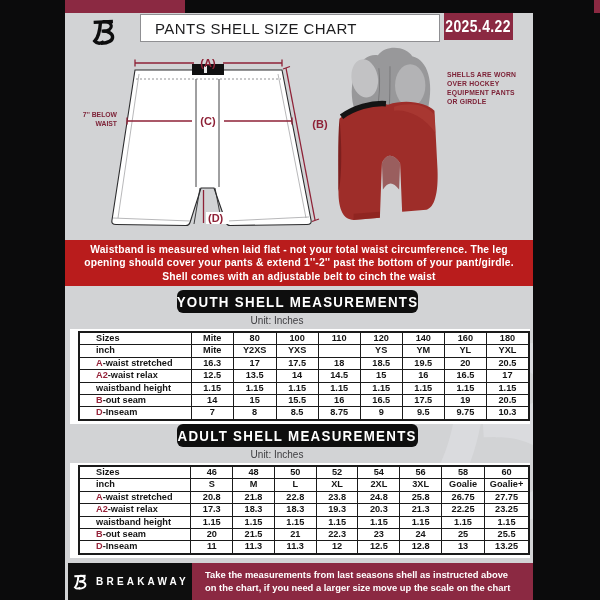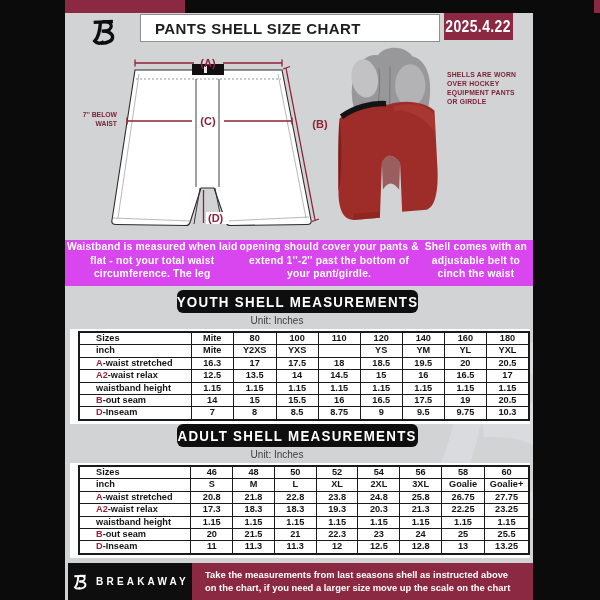--- a/index.html
+++ b/index.html
@@ -7,34 +7,34 @@
         font-family:"Liberation Sans",sans-serif;}
   .top-accent{position:absolute;left:65px;top:0;width:120px;height:13px;background:#8b2942;}
   .top-right-accent{position:absolute;left:594px;top:0;width:6px;height:13px;background:#8b2942;}
   .content{position:absolute;left:65px;top:13px;width:468px;height:587px;background:#d2d3d5;overflow:hidden;}
   .watermark{position:absolute;left:318px;top:258px;width:250px;height:320px;z-index:0;opacity:1;}
 
   
   .logo-box{position:absolute;left:20px;top:2px;width:40px;height:34px;z-index:2;}
   .title-box{position:absolute;left:75px;top:1px;width:298px;height:26px;background:#ffffff;
              border:1px solid #8f8f92;display:flex;align-items:center;z-index:2;}
-  .title-box span{font-size:15px;font-weight:700;color:#1d1d1f;letter-spacing:.4px;padding-left:14px;white-space:nowrap;}
+  .title-box span{font-size:15px;font-weight:400;color:#1d1d1f;letter-spacing:.4px;padding-left:14px;white-space:nowrap;}
   .date-box{position:absolute;left:379px;top:0;width:69px;height:27px;background:#8b2942;
             display:flex;align-items:center;justify-content:center;z-index:2;}
   .date-box span{color:#fff;font-size:17px;font-weight:bold;display:inline-block;transform:scaleX(.82);letter-spacing:.5px;}
 
   
   .diagram-svg{position:absolute;left:15px;top:35px;z-index:1;}
   .photo-svg{position:absolute;left:268px;top:27px;z-index:1;}
   .photo-note{position:absolute;left:382px;top:57px;width:76px;z-index:2;
               font-size:6.8px;font-weight:bold;color:#7d2338;line-height:9px;letter-spacing:.2px;}
 
   
-  .info-banner{position:absolute;left:0;top:227px;width:468px;height:46px;background:#d946ef;z-index:2;
-               display:flex;flex-direction:row;justify-content:center;}
+  .info-banner{position:absolute;left:0;top:227px;width:468px;height:46px;background:#b91c1c;z-index:2;
+               display:flex;flex-direction:column;justify-content:center;}
   .info-banner div{color:#fff;font-size:10.3px;font-weight:bold;text-align:center;line-height:13.6px;letter-spacing:.2px;}
 
   
   .sec-heading{position:absolute;left:112px;width:241px;height:23px;background:#0e0e0e;border-radius:6px;
                display:flex;align-items:center;justify-content:center;z-index:2;}
   .sec-heading span{color:#fff;font-size:15.5px;font-weight:bold;letter-spacing:1.5px;display:inline-block;transform:scaleX(.86);white-space:nowrap;}
   .yh{top:277px;} .ah{top:411px;}
   .unit-line{position:absolute;left:0;width:424px;text-align:center;font-size:10px;color:#3d3d40;z-index:2;}
   .u1{top:302px;} .u2{top:436px;}
 

